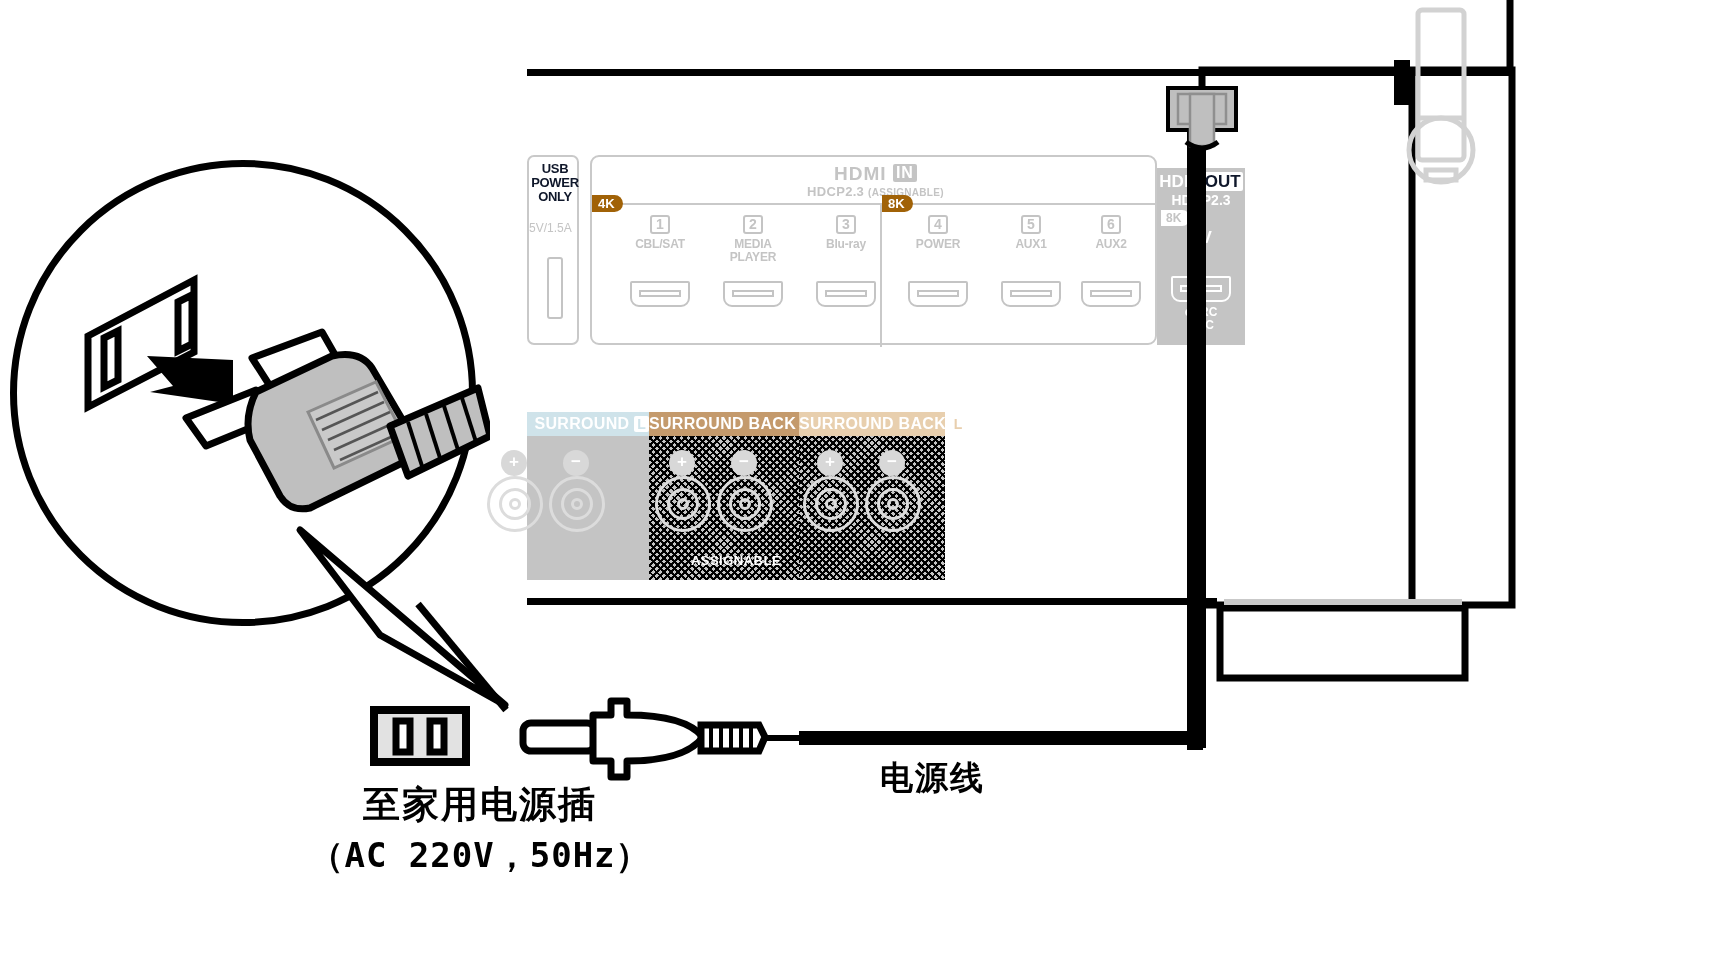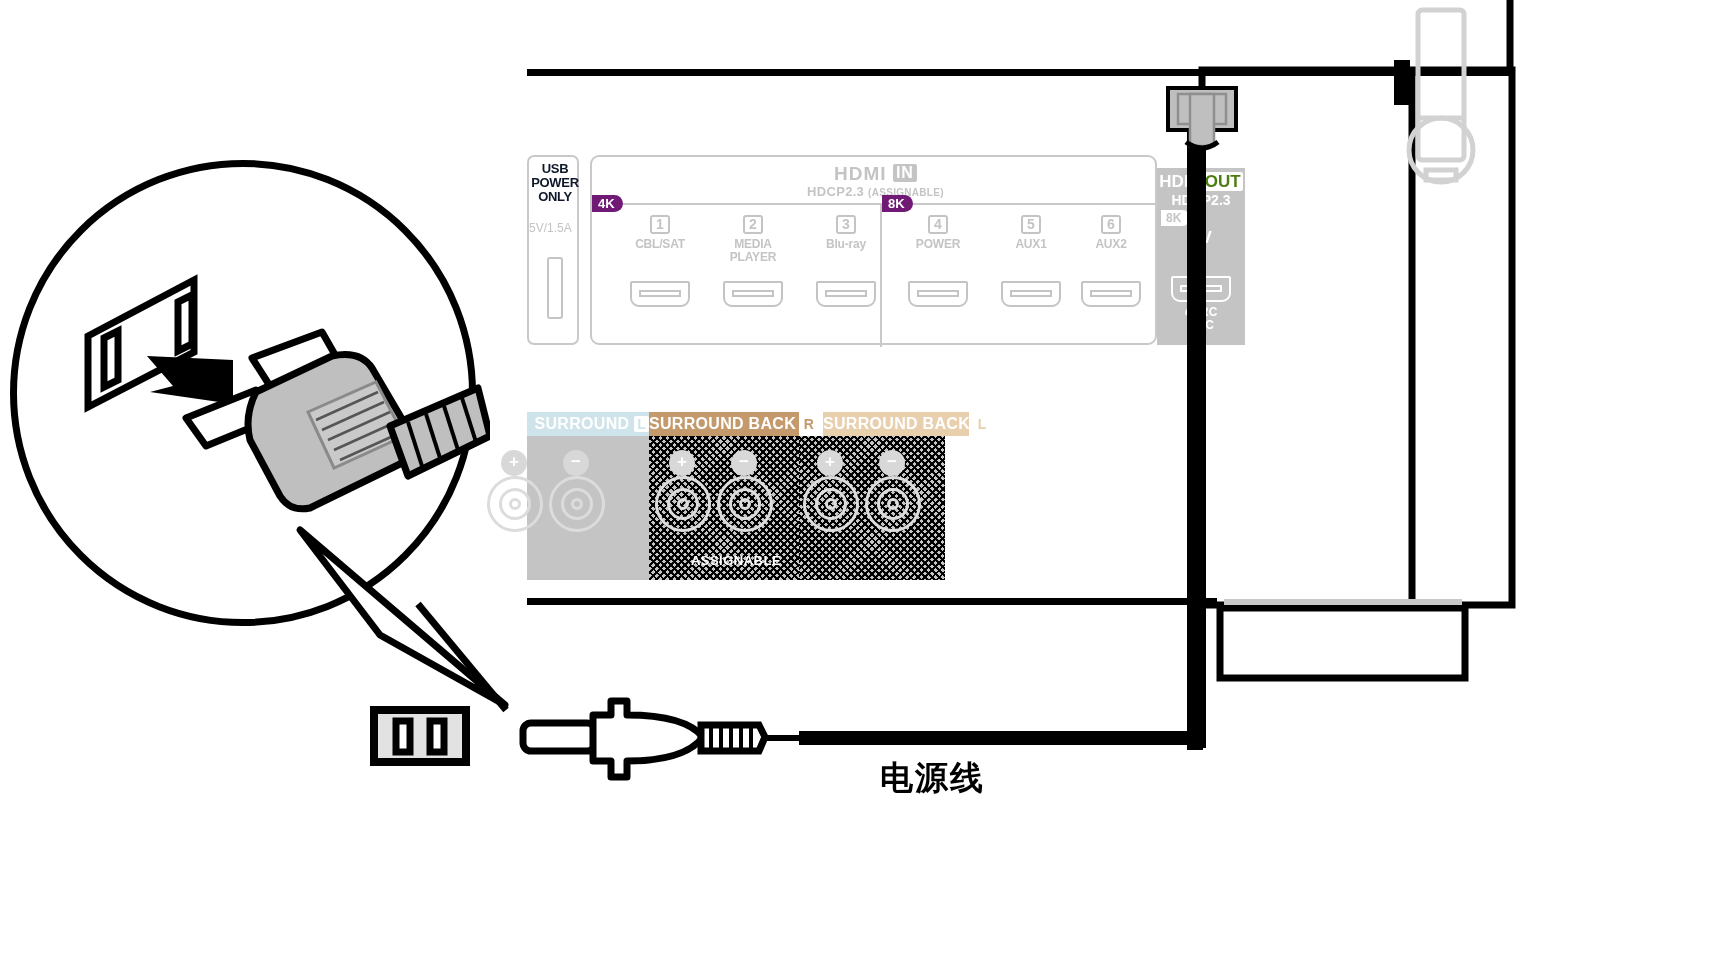--- a/index.html
+++ b/index.html
@@ -28,36 +28,36 @@
   .hdmi-title{position:absolute;left:0;top:6px;width:567px;text-align:center;
               color:#c4c4c4;font-weight:bold;font-size:19px;letter-spacing:1px;}
   .hdmi-in-badge{display:inline-block;background:#c4c4c4;color:#fff;
                  padding:0 3px;border-radius:2px;font-size:16px;line-height:18px;vertical-align:2px;}
   .hdmi-sub{position:absolute;left:0;top:27px;width:567px;text-align:center;
             color:#c4c4c4;font-weight:bold;font-size:13px;letter-spacing:0.3px;}
   .hdmi-sub small{font-size:10px;}
 
   .grp-div{position:absolute;top:46px;width:2px;height:144px;background:#c9c9c9;}
   .grp-top{position:absolute;top:46px;height:2px;background:#c9c9c9;}
-  .k-badge{position:absolute;top:38px;background:#701a75;color:#fff;font-weight:bold;
+  .k-badge{position:absolute;top:38px;background:#a16207;color:#fff;font-weight:bold;
            font-size:13px;padding:1px 8px 1px 6px;border-radius:0 9px 9px 0;}
 
   .port{position:absolute;width:92px;}
   .port-num{width:92px;text-align:center;color:#c4c4c4;font-weight:bold;font-size:14px;}
   .port-num span{border:2px solid #c4c4c4;border-radius:3px;padding:0 4px;display:inline-block;line-height:15px;}
   .port-lbl{width:92px;text-align:center;color:#c4c4c4;font-weight:bold;font-size:12px;line-height:13px;margin-top:4px;letter-spacing:-0.2px;}
   .hdmi-sock{width:60px;height:26px;margin:0 auto;border:2px solid #c4c4c4;
              box-sizing:border-box;border-radius:2px 2px 9px 9px;position:relative;}
   .hdmi-sock:after{content:"";position:absolute;left:7px;top:7px;right:7px;height:7px;
              border:2px solid #c4c4c4;box-sizing:border-box;}
 
   
   #hdmi-out{left:1157px;top:168px;width:88px;height:177px;background:#c4c4c4;}
   .out-t1{position:absolute;left:0;top:4px;width:88px;text-align:center;color:#fff;font-weight:bold;font-size:17px;}
-  .out-t1 i{font-style:normal;background:#fff;color:#4d7c0f;padding:0 2px;border-radius:2px;}
+  .out-t1 i{font-style:normal;background:#fff;color:#0f172a;padding:0 2px;border-radius:2px;}
   .out-t2{position:absolute;left:0;top:24px;width:88px;text-align:center;color:#fff;font-weight:bold;font-size:14px;}
   .out-8k{position:absolute;left:4px;top:42px;background:#fff;color:#c4c4c4;font-weight:bold;
           font-size:12px;padding:1px 9px 1px 5px;border-radius:0 9px 9px 0;}
   .out-tv{position:absolute;left:0;top:60px;width:88px;text-align:center;color:#fff;font-weight:bold;font-size:17px;}
   .out-sock{position:absolute;left:14px;top:108px;width:60px;height:26px;border:2px solid #fff;
             box-sizing:border-box;border-radius:2px 2px 9px 9px;}
   .out-sock:after{content:"";position:absolute;left:7px;top:7px;right:7px;height:7px;border:2px solid #fff;box-sizing:border-box;}
   .out-arc{position:absolute;left:0;top:138px;width:88px;text-align:center;color:#fff;font-weight:bold;font-size:12px;line-height:13px;}
 
   
@@ -195,21 +195,21 @@
     </div>
     <div class="spk-body hatch" style="left:122px;width:150px;">
       <div class="bindpair" style="left:16px">
         <div class="pm" style="left:4px">+</div>
         <div class="pm" style="left:66px">−</div>
         <div class="bind" style="left:-10px"></div>
         <div class="bind" style="left:52px"></div>
       </div>
     </div>
 
-    <div class="spk-band" style="left:272px;top:0;width:146px;background:#e8cfae;margin-left:24px;">
+    <div class="spk-band" style="left:272px;top:0;width:146px;background:#e8cfae;">
       <span>SURROUND BACK</span>
       <b style="color:#e8cfae">L</b>
     </div>
     <div class="spk-body hatch" style="left:272px;width:146px;">
       <div class="bindpair" style="left:14px">
         <div class="pm" style="left:4px">+</div>
         <div class="pm" style="left:66px">−</div>
         <div class="bind" style="left:-10px"></div>
         <div class="bind" style="left:52px"></div>
       </div>
@@ -316,16 +316,20 @@
   <svg class="abs" style="left:370px;top:706px;width:100px;height:60px" viewBox="0 0 100 60">
     <rect x="4" y="4" width="92" height="52" fill="#e2e2e2" stroke="#000" stroke-width="8"></rect>
     <rect x="26" y="15" width="14" height="31" fill="#fff" stroke="#000" stroke-width="7"></rect>
     <rect x="60" y="15" width="14" height="31" fill="#fff" stroke="#000" stroke-width="7"></rect>
   </svg>
 
   <svg class="abs" style="left:410px;top:600px;width:110px;height:115px" viewBox="0 0 110 115">
     <line x1="8" y1="4" x2="96" y2="110" stroke="#000" stroke-width="7"></line>
   </svg>
 
+  <div class="abs cn" id="cap-outlet">
+    <div>至家用电源插</div>
+    <div class="mono">（AC 220V，50Hz）</div>
+  </div>
 
   <div class="abs cn" id="cap-cord">电源线</div>
 
 </div>
 
 </body></html>

